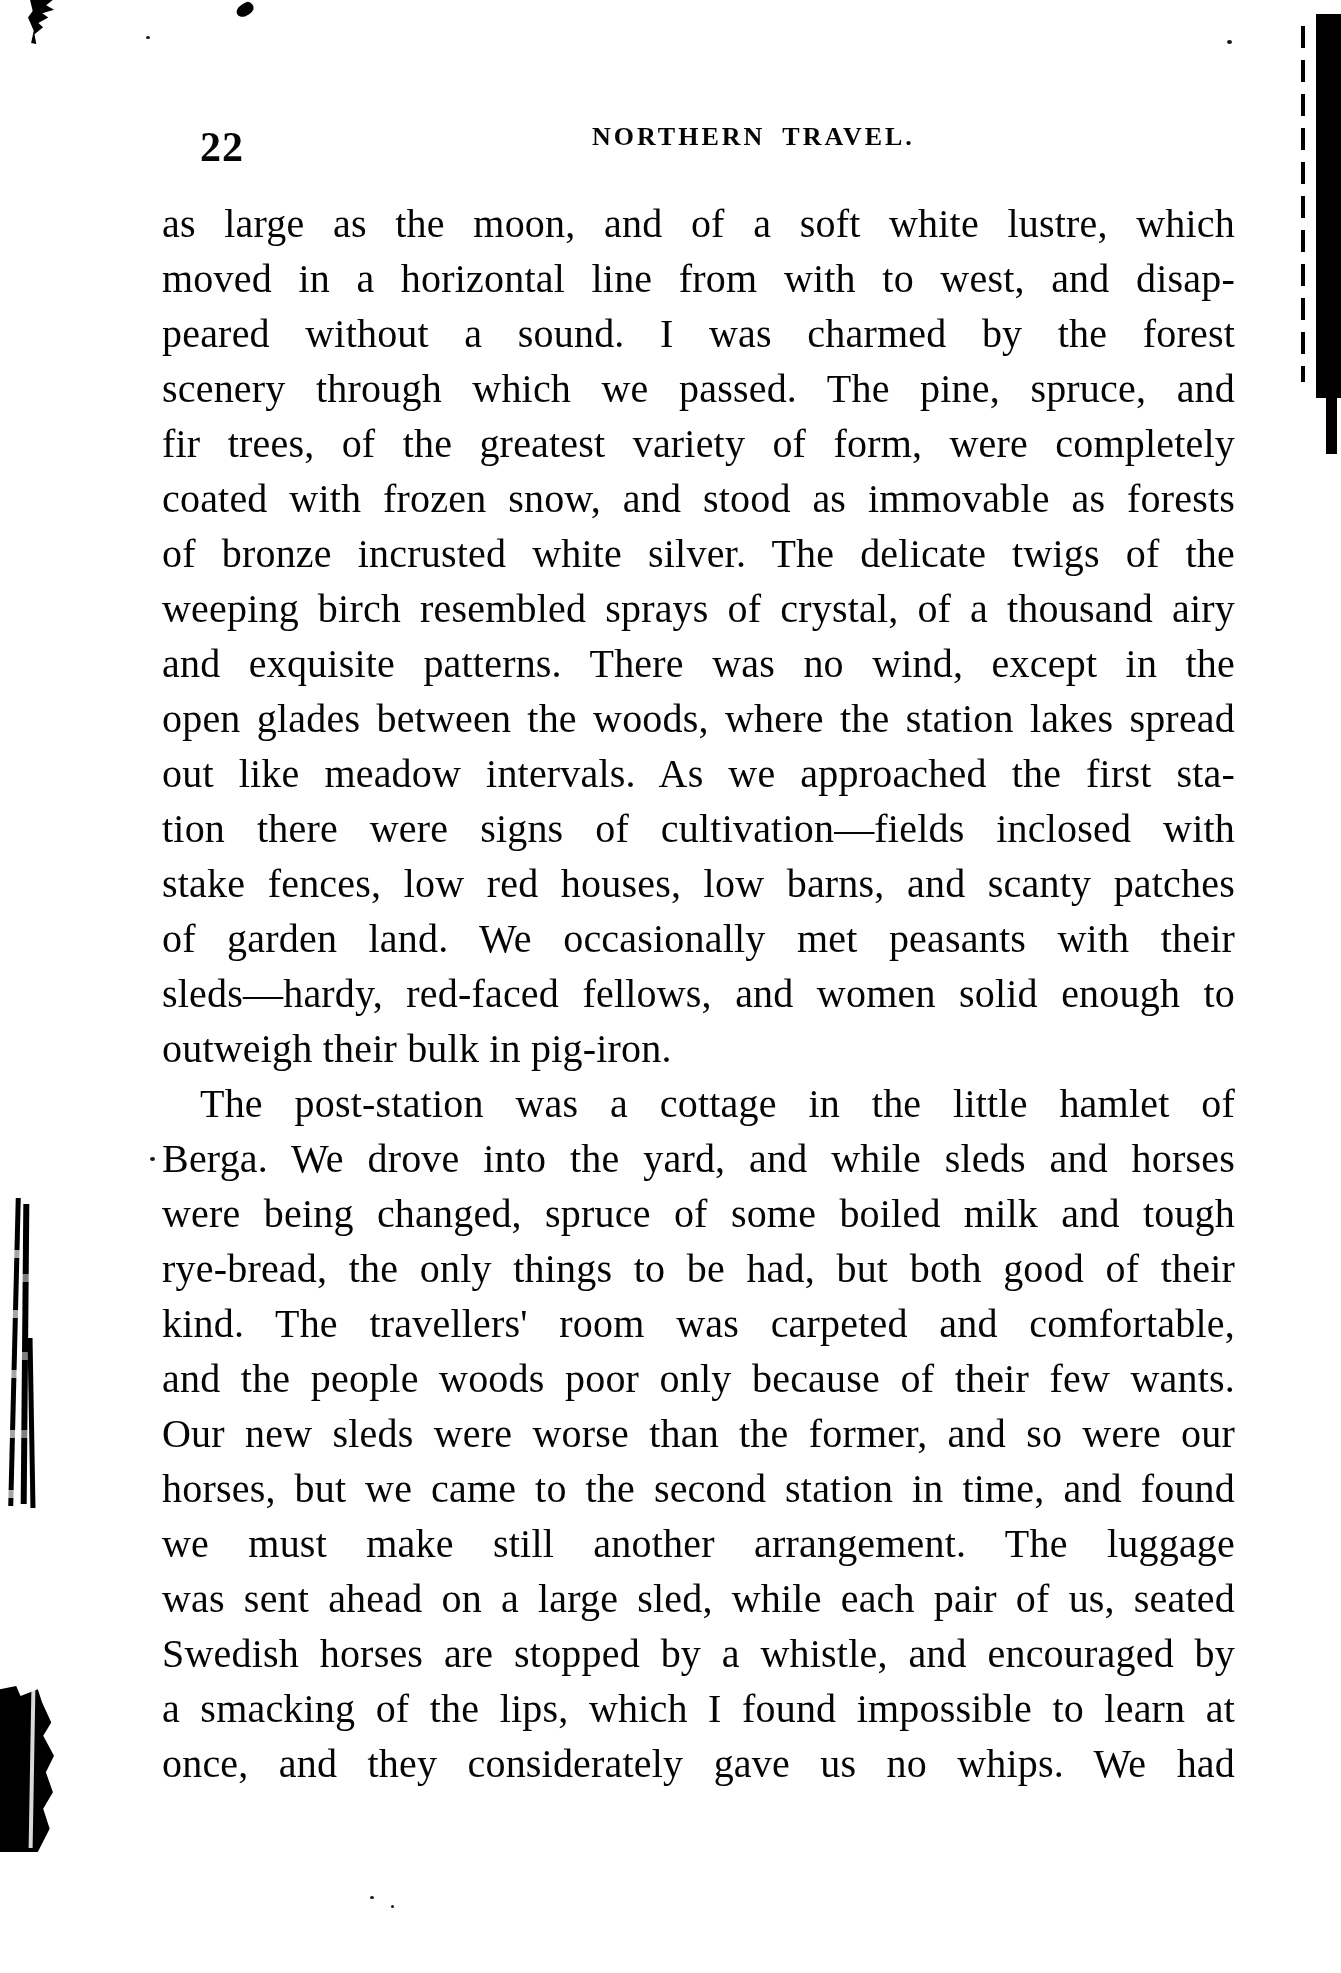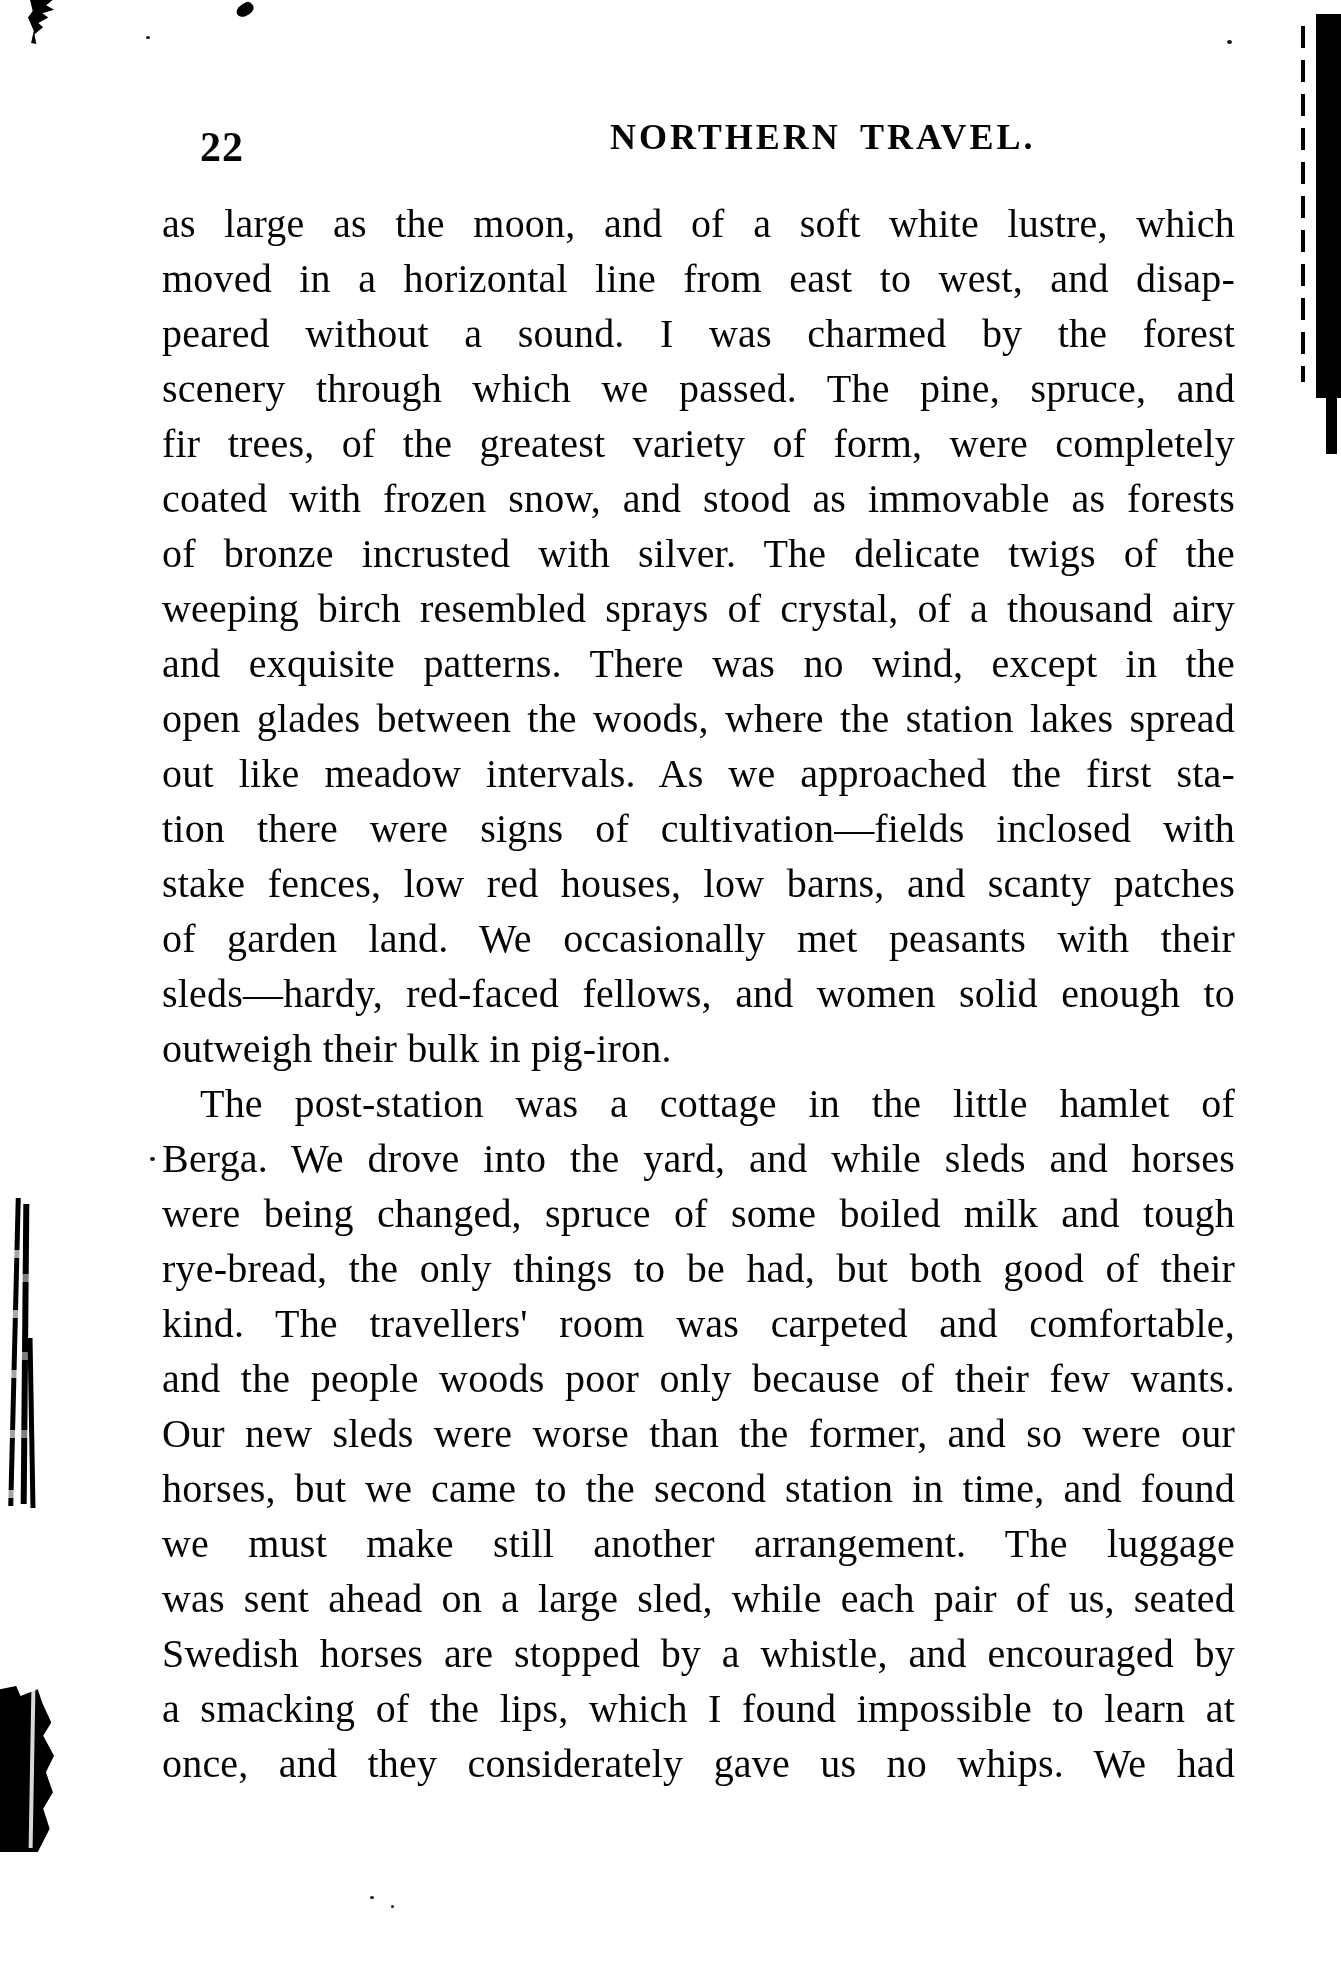--- a/index.html
+++ b/index.html
@@ -21,23 +21,23 @@
     position: absolute;
     left: 200px;
     top: 126px;
     font-size: 42px;
     line-height: 42px;
     font-weight: bold;
     letter-spacing: 1px;
   }
   .running-header {
     position: absolute;
-    left: 610px;
+    left: 592px;
     top: 122px;
-    font-size: 36px;
+    font-size: 26px;
     line-height: 30px;
     font-weight: bold;
     letter-spacing: 3px;
     word-spacing: 8px;
     white-space: nowrap;
   }
   
   .text-block {
     position: absolute;
     left: 162px;
@@ -113,26 +113,26 @@
 </head>
 <body>
 
 <div class="page">
 
   <div class="page-number">22</div>
   <div class="running-header">NORTHERN TRAVEL.</div>
 
   <div class="text-block">
     <div class="tl">as large as the moon, and of a soft white lustre, which</div>
-    <div class="tl">moved in a horizontal line from east to west, and disap-</div>
+    <div class="tl">moved in a horizontal line from with to west, and disap-</div>
     <div class="tl">peared without a sound. I was charmed by the forest</div>
     <div class="tl">scenery through which we passed. The pine, spruce, and</div>
     <div class="tl">fir trees, of the greatest variety of form, were completely</div>
     <div class="tl">coated with frozen snow, and stood as immovable as forests</div>
-    <div class="tl">of bronze incrusted with silver. The delicate twigs of the</div>
+    <div class="tl">of bronze incrusted white silver. The delicate twigs of the</div>
     <div class="tl">weeping birch resembled sprays of crystal, of a thousand airy</div>
     <div class="tl">and exquisite patterns. There was no wind, except in the</div>
     <div class="tl">open glades between the woods, where the station lakes spread</div>
     <div class="tl">out like meadow intervals. As we approached the first sta-</div>
     <div class="tl">tion there were signs of cultivation—fields inclosed with</div>
     <div class="tl">stake fences, low red houses, low barns, and scanty patches</div>
     <div class="tl">of garden land. We occasionally met peasants with their</div>
     <div class="tl">sleds—hardy, red-faced fellows, and women solid enough to</div>
     <div class="tl end">outweigh their bulk in pig-iron.</div>
     <div class="tl indent">The post-station was a cottage in the little hamlet of</div>

